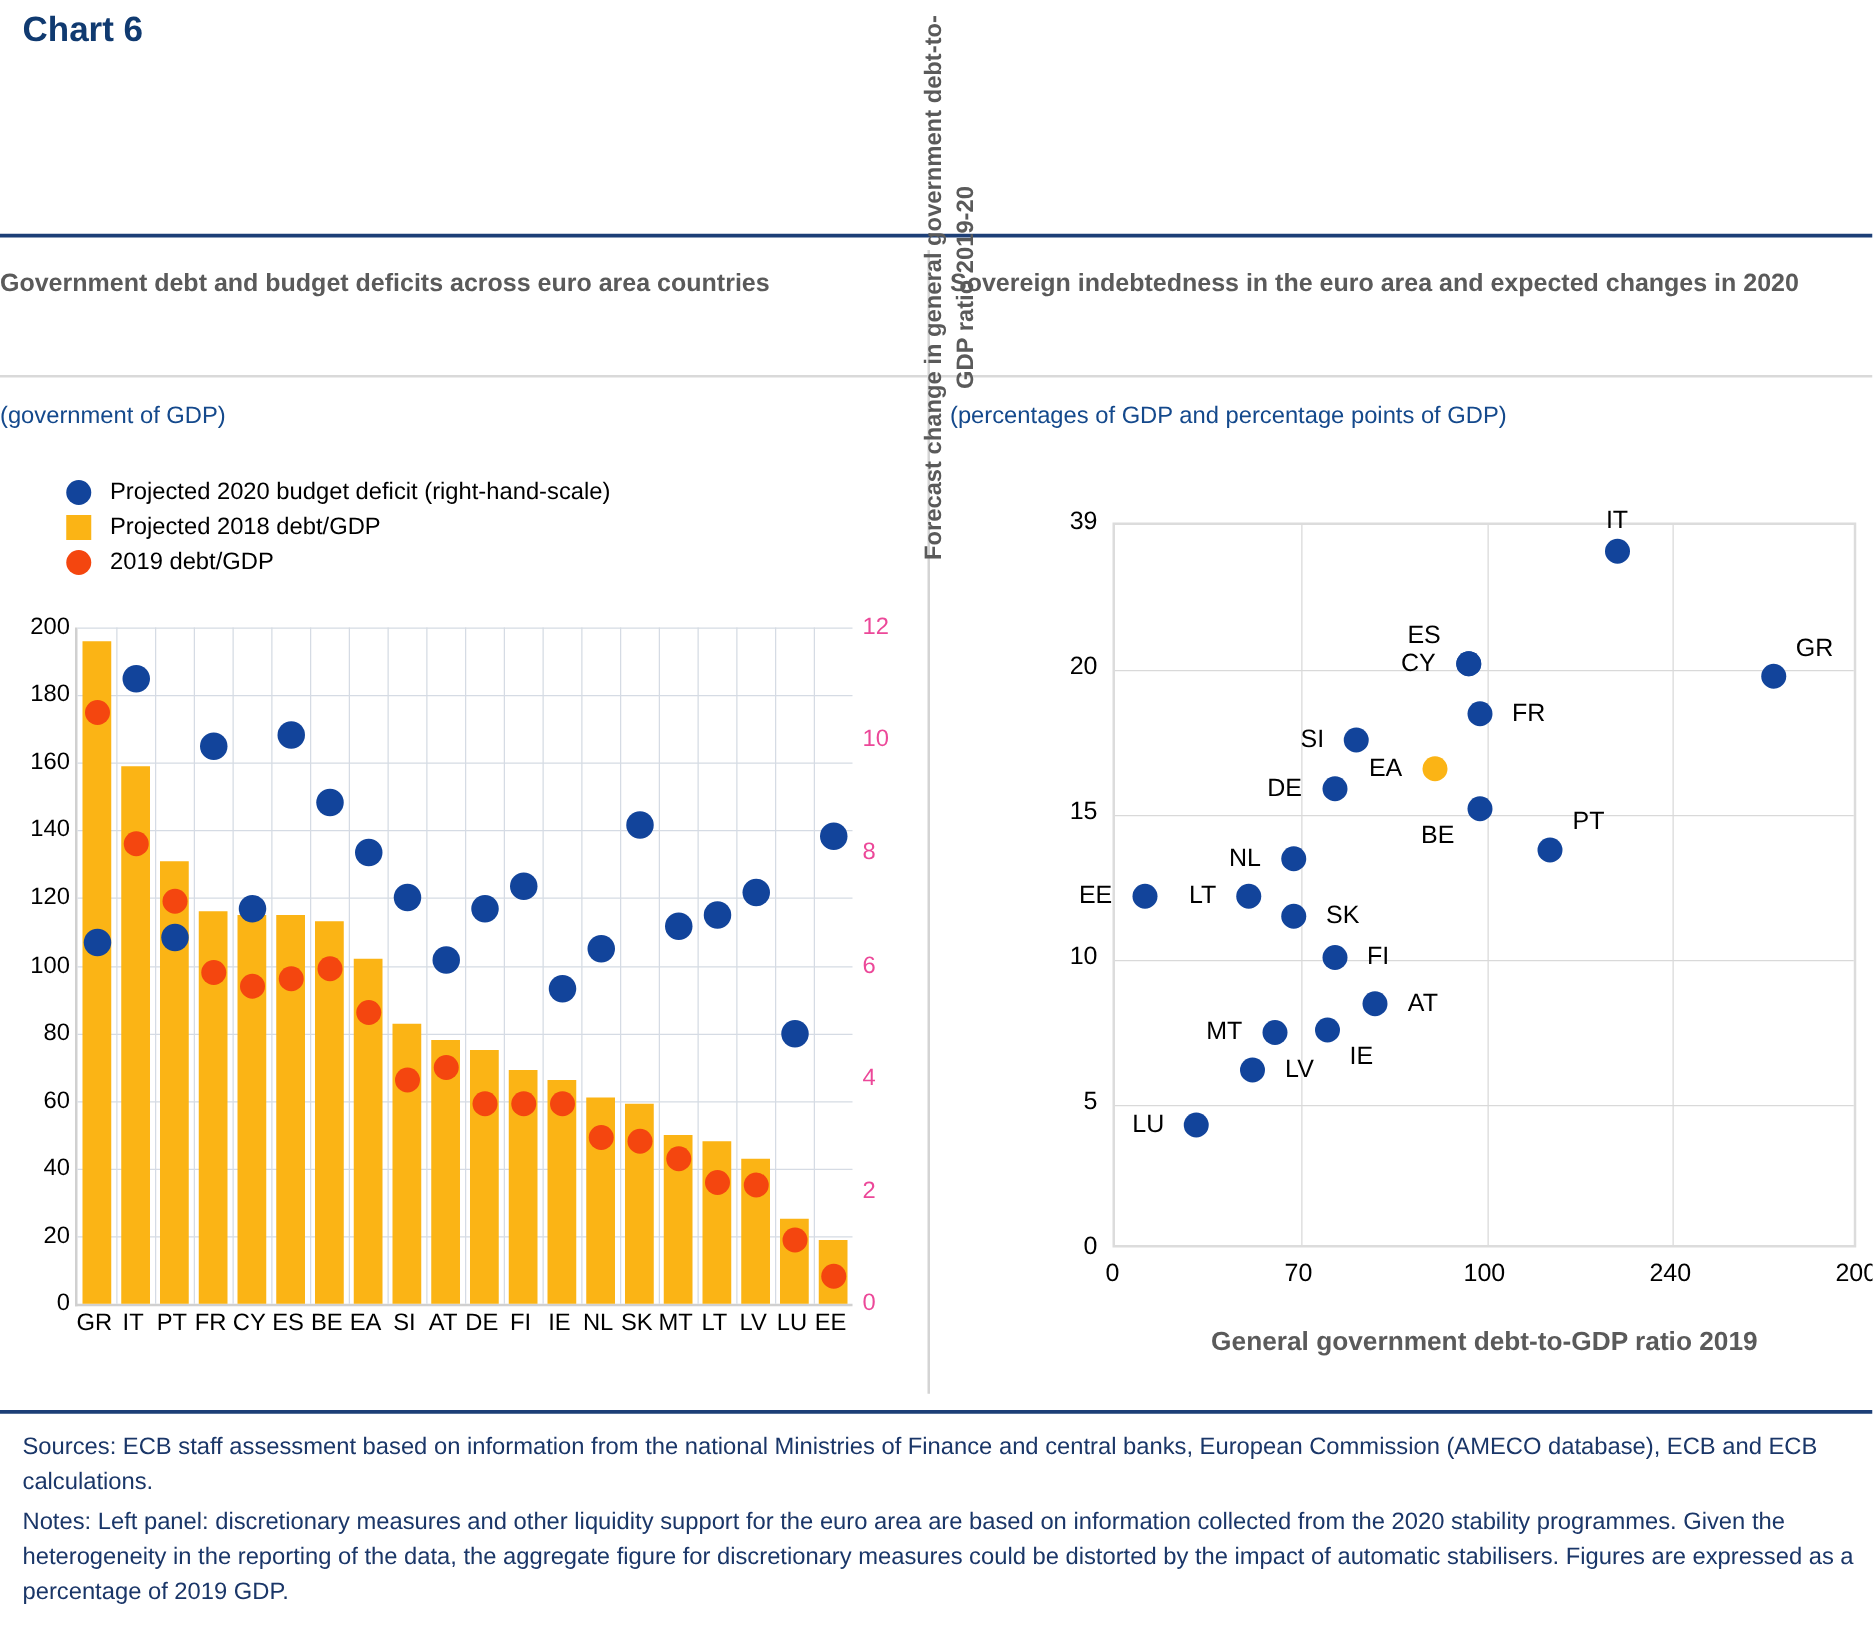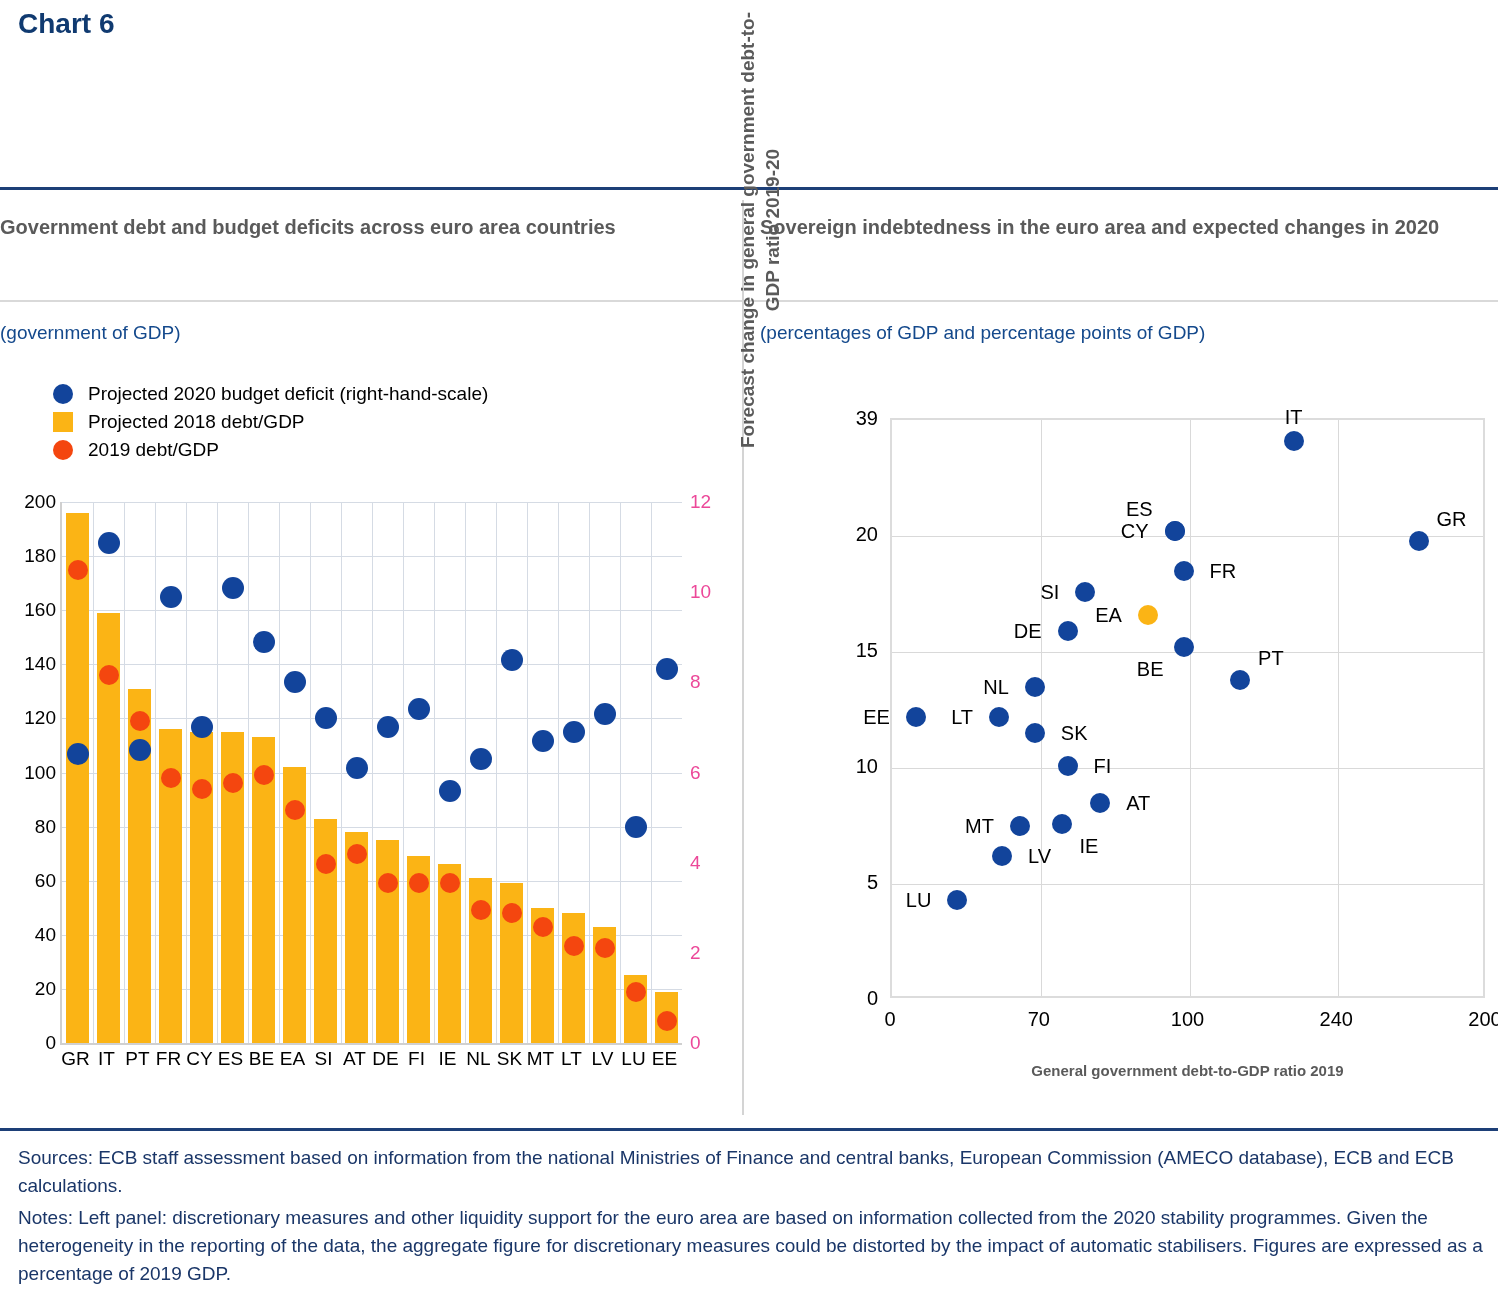--- a/index.html
+++ b/index.html
@@ -80,21 +80,21 @@
          transform:translate(-50%,-50%);}
   .sc-lab{position:absolute;font-size:20px;color:#000;white-space:nowrap;}
   .sc-ytick{position:absolute;font-size:20px;color:#000;text-align:right;width:46px;
             transform:translateY(-50%);}
   .sc-xtick{position:absolute;font-size:20px;color:#000;text-align:center;width:60px;
             transform:translateX(-50%);}
   .sc-ylab{position:absolute;left:-8px;top:60px;width:460px;
            font-size:19px;color:#5a5a5a;font-weight:bold;line-height:1.3;
            transform:rotate(-90deg);transform-origin:0 0;text-align:center;}
   .sc-xlab{position:absolute;left:146px;width:595px;top:662px;
-           font-size:15px;color:#5a5a5a;font-weight:bold;text-align:center;}
+           font-size:21px;color:#5a5a5a;font-weight:bold;text-align:center;}
 
   
   .rule-bot{position:absolute;left:0;top:1128px;width:1498px;height:3px;background:#1d3f77;}
   .notes{position:absolute;left:14px;top:1140px;width:1478px;
          font-size:19px;line-height:1.47;color:#1a3668;}
   .notes p{margin:4px;}
 </style>
 </head>
 <body>
 

